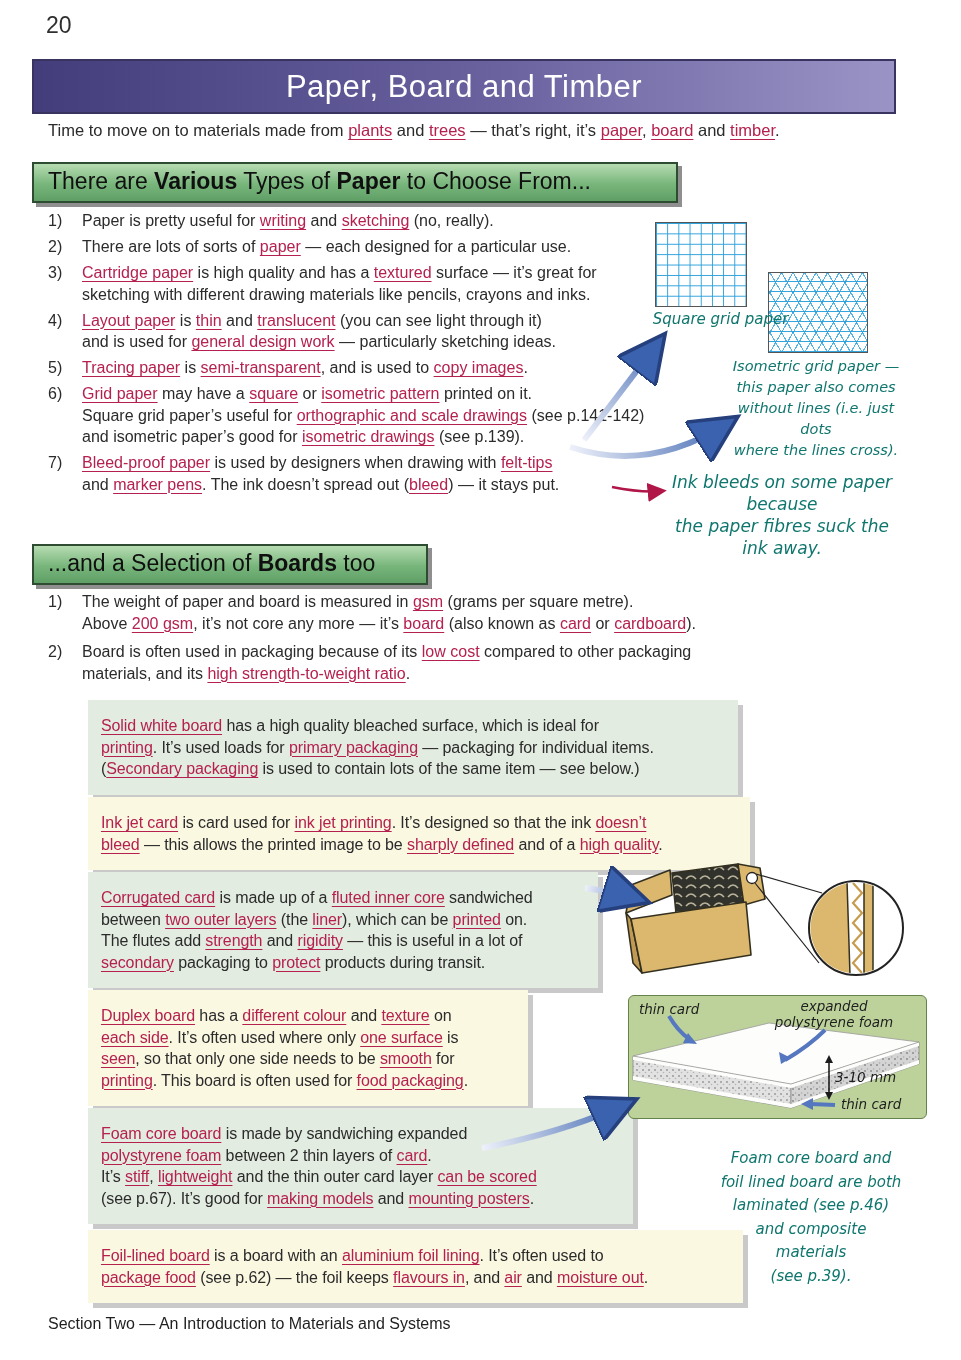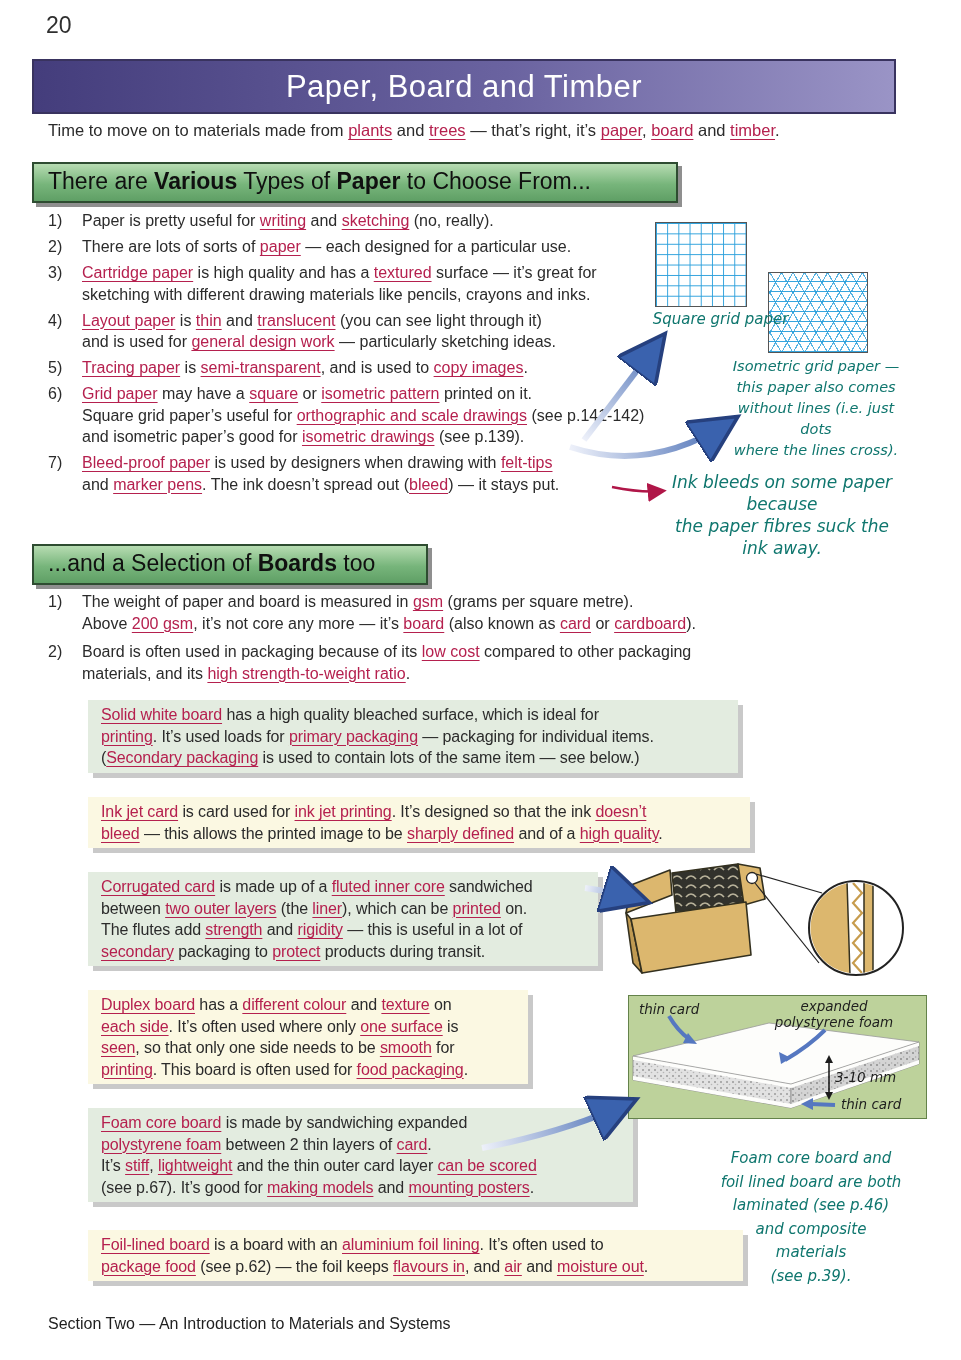--- a/index.html
+++ b/index.html
@@ -19,21 +19,21 @@
        font-size:23px;padding:4px 14px 6px 14px;color:#101010;white-space:nowrap}
   #paper-heading{left:32px;top:162px;width:646px}
   #boards-heading{left:32px;top:544px;width:396px}
   .num-list{position:absolute;left:48px}
   .num-list .item{display:flex;margin-bottom:4.5px;font-size:16px;line-height:21.5px}
   .num-list .num{width:34px;flex:none}
   .num-list .txt{flex:1}
   #paper-list{top:210px;width:672px}
   #boards-list{top:591px;width:800px}
   #boards-list .item{margin-bottom:7px}
-  .info-box{position:absolute;box-sizing:border-box;padding:4px 13px;font-size:16px;
+  .info-box{position:absolute;box-sizing:border-box;padding:15px 13px;font-size:16px;
        line-height:21.5px;box-shadow:5px 5px 0 #c9c9c9;letter-spacing:-0.1px}
   .tone-green{background:#e3ece0}
   .tone-cream{background:#fbf8e2}
   #box-solid{left:88px;top:700px;width:650px}
   #box-inkjet{left:88px;top:797px;width:662px}
   #box-corrugated{left:88px;top:872px;width:510px}
   #box-duplex{left:88px;top:990px;width:440px}
   #box-foam{left:88px;top:1108px;width:545px}
   #box-foil{left:88px;top:1230px;width:655px}
   .hand{font-family:"DejaVu Sans",sans-serif;font-style:italic;color:#0f766e}
@@ -46,21 +46,21 @@
        background-image:linear-gradient(to right,#2ba0dc 1.2px,transparent 1.2px),
                         linear-gradient(to bottom,#2ba0dc 1.2px,transparent 1.2px);
        background-size:11.2px 10.4px}
   #iso-grid{position:absolute;left:768px;top:272px;width:98px;height:79px;border:1.5px solid #555;
        background-color:#fff;
        background-image:repeating-linear-gradient(0deg,rgba(43,160,220,.95) 0 1.1px,transparent 1.1px 10px),
                         repeating-linear-gradient(60deg,rgba(43,160,220,.8) 0 1.1px,transparent 1.1px 10px),
                         repeating-linear-gradient(120deg,rgba(43,160,220,.8) 0 1.1px,transparent 1.1px 10px)}
   #corrugated-illustration{position:absolute;left:600px;top:855px;width:361px;height:135px}
   #foam-diagram{position:absolute;left:628px;top:995px;width:297px;height:122px;
-       background:#bdd29b;border:1px solid #64824a;border-radius:0}
+       background:#bdd29b;border:1px solid #64824a;border-radius:6px}
   #foam-diagram svg{position:absolute;left:0;top:0}
   .foam-label{position:absolute;font-family:"DejaVu Sans",sans-serif;font-style:italic;
        font-size:13.5px;color:#1d1d1d;line-height:16px}
   #foam-label-topleft{left:10px;top:5px}
   #foam-label-topright{left:120px;top:2px;width:170px;text-align:center}
   #foam-label-thickness{left:206px;top:73px}
   #foam-label-bottom{left:212px;top:100px}
   #arrow-overlay{position:absolute;left:0;top:0;pointer-events:none}
   #page-footer{position:absolute;left:48px;top:1315px;font-size:16px;color:#1f1f1f}
 </style>

